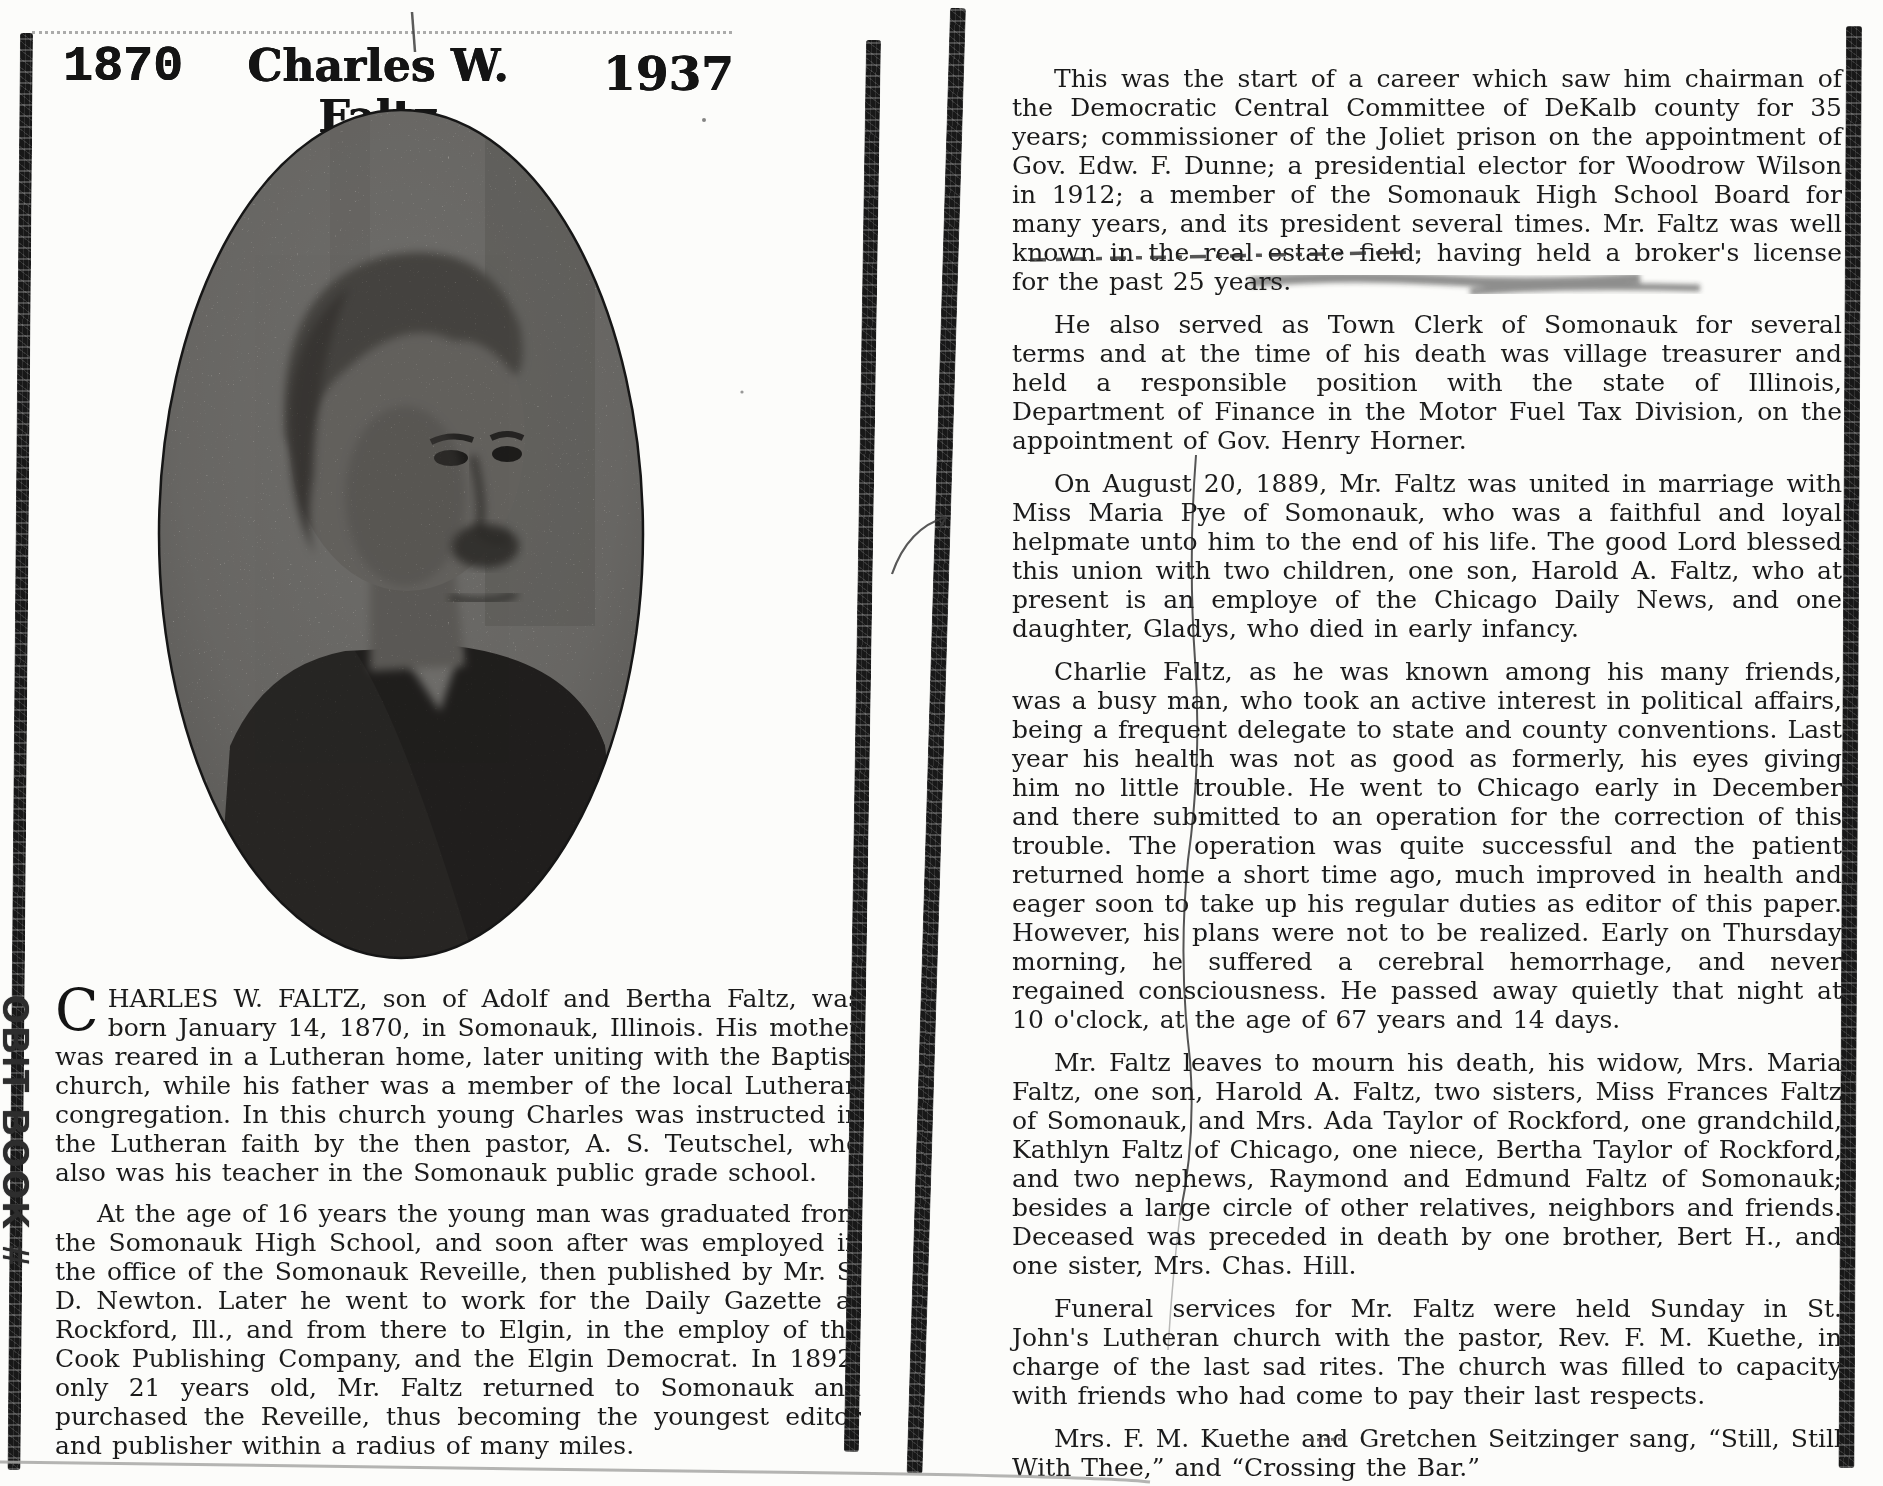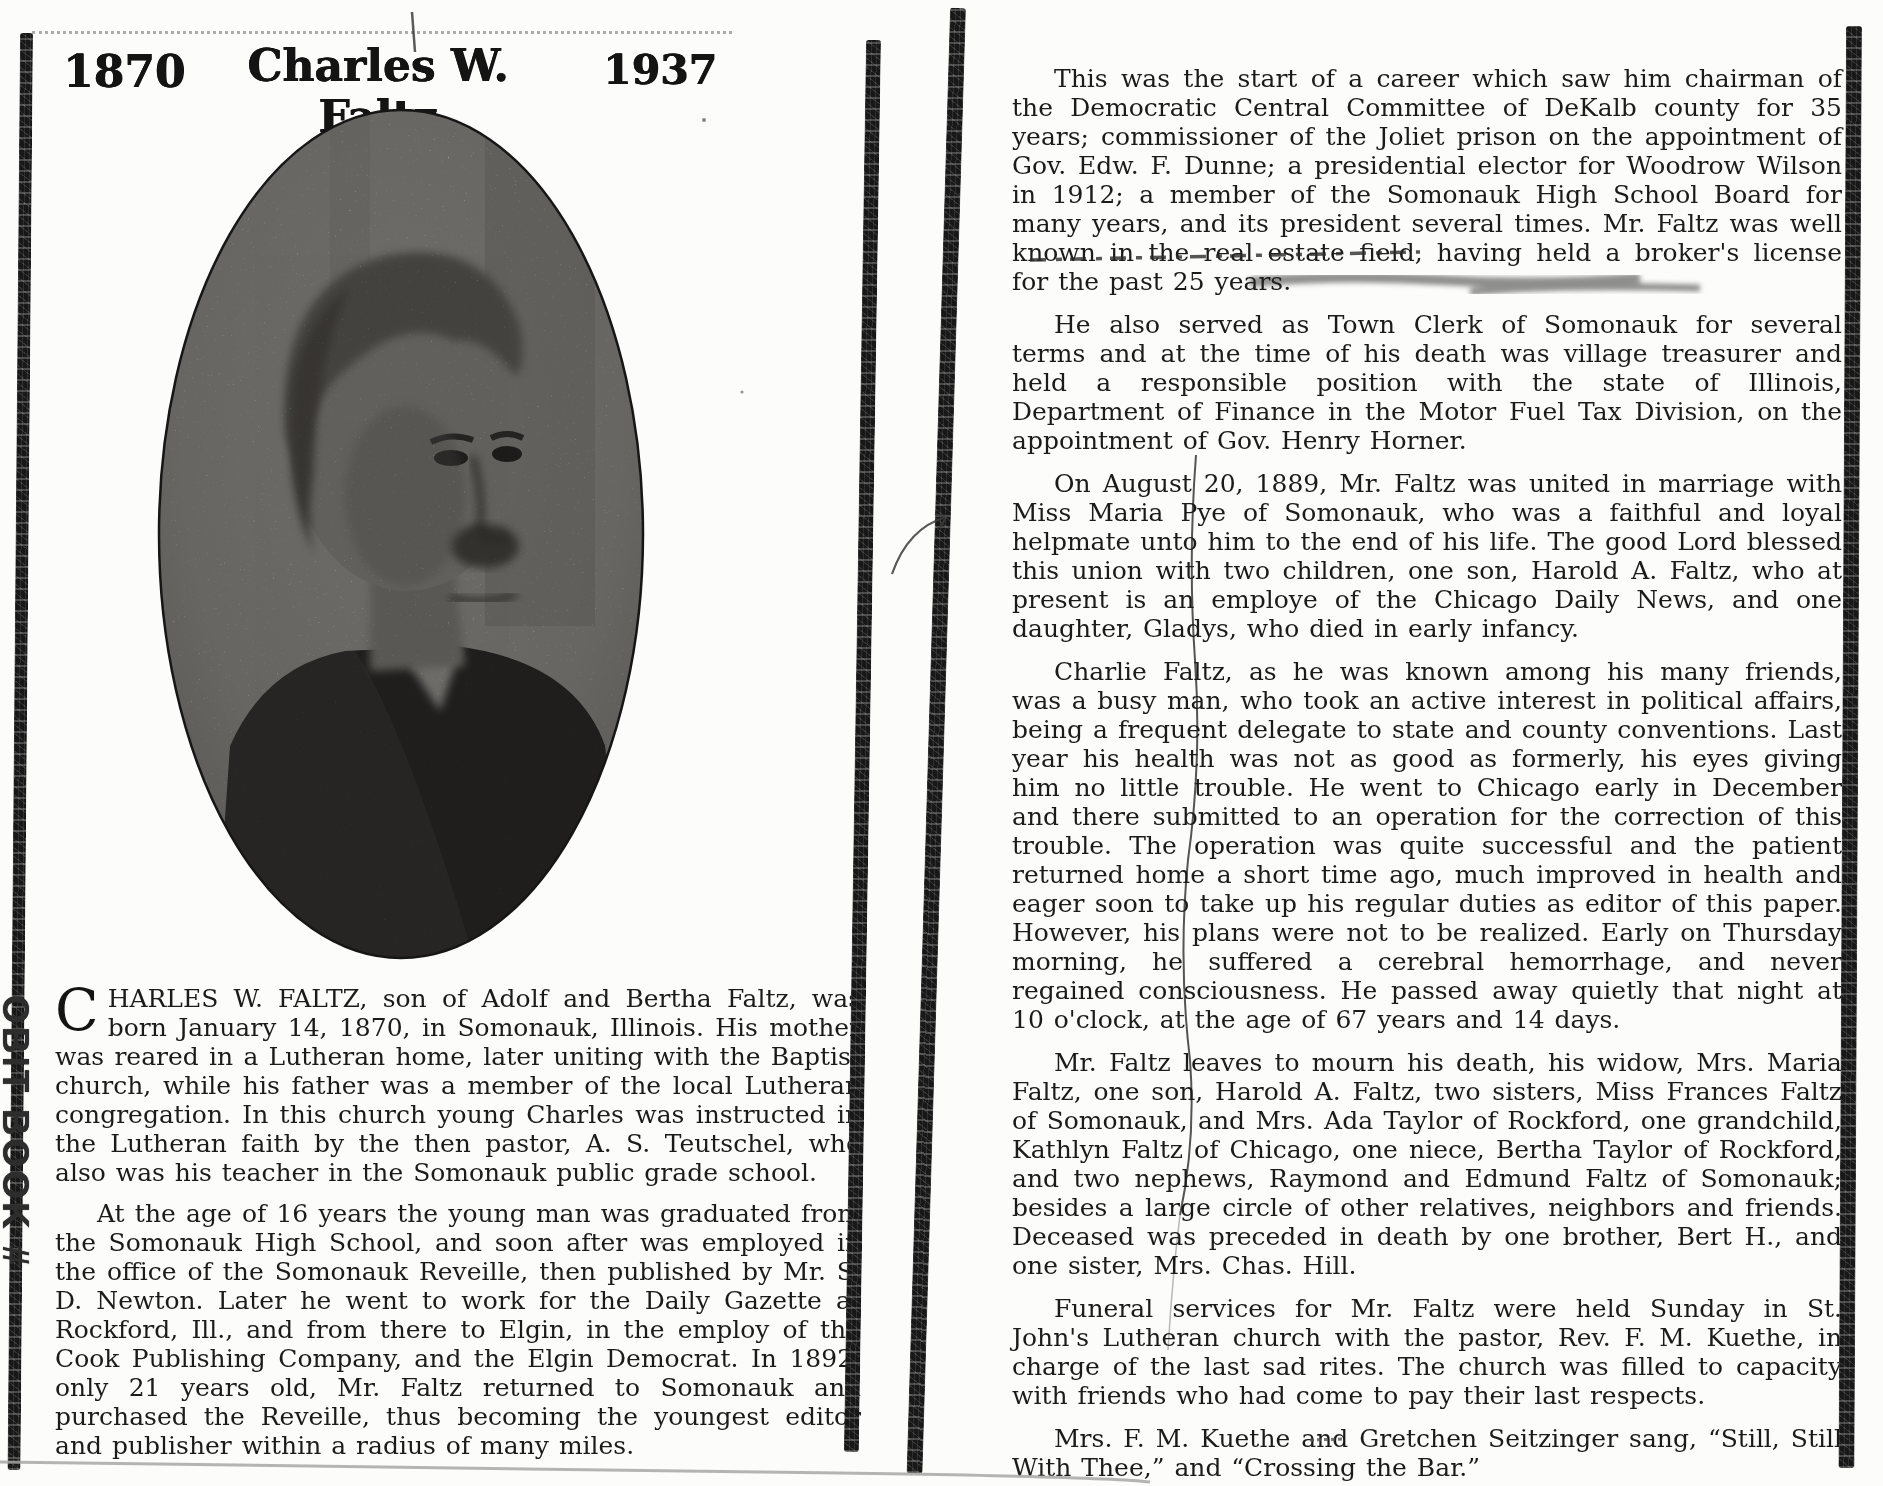--- a/index.html
+++ b/index.html
@@ -25,23 +25,23 @@
   #spine-label{position:absolute;left:-6px;top:995px;height:345px;z-index:6;
                writing-mode:vertical-rl;
                font-family:"Liberation Sans",sans-serif;font-weight:bold;
                font-size:37px;letter-spacing:3px;color:#2d2d2d;
                text-shadow:0 0 1px #2d2d2d;filter:blur(.4px);}
 
   
   .page-left{position:absolute;left:55px;top:0;width:806px;height:1486px;z-index:2;}
   .hdr{position:absolute;font-weight:bold;color:#141414;
        text-shadow:.6px 0 0 currentColor, 0 .4px 0 currentColor;}
-  #year-left {left:8px;  top:46px; font-size:44px;}
+  #year-left {left:8px;  top:38px; font-size:50px;font-family:Liberation Mono, monospace;}
   #page-name {left:168px; top:40px; width:310px; text-align:center; font-size:44px;}
-  #year-right{left:548px; top:46px; font-size:41px;}
+  #year-right{left:548px; top:46px; font-size:47px;}
 
   #photo{position:absolute;left:100px;top:106px;width:492px;height:856px;}
 
   .textcol p{margin:0 0 12px 0;font-size:25px;line-height:29px;
              text-align:justify;word-spacing:2px;text-indent:42px;
              color:#1b1b1b;}
   #left-text{position:absolute;left:0;top:984px;width:806px;}
   #left-text p.has-dropcap{text-indent:0;}
   .dropcap{float:left;font-size:57px;line-height:47px;padding:3px 9px 0 0;color:#141414;}
 

